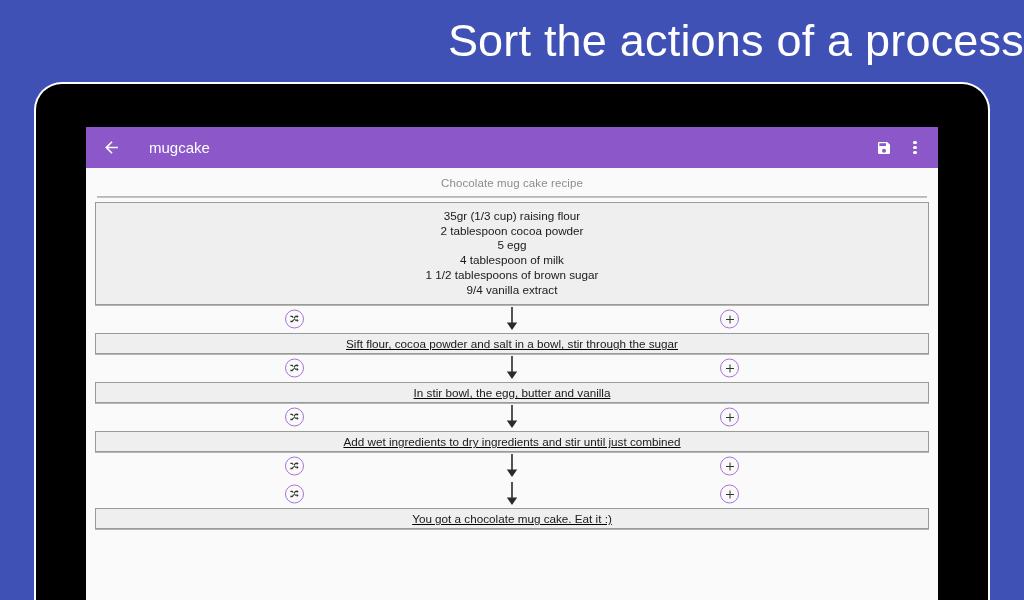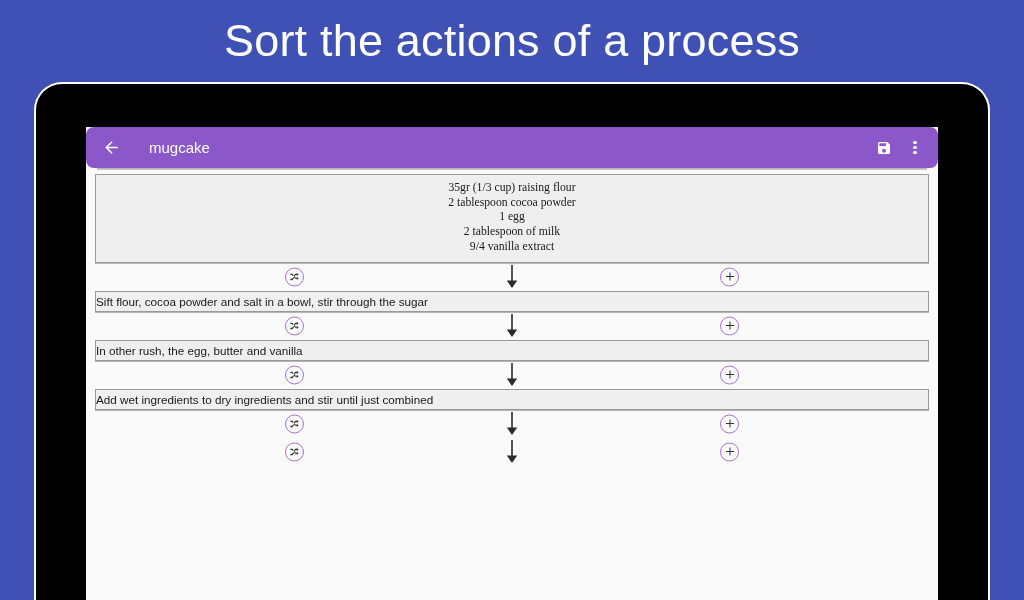--- a/index.html
+++ b/index.html
@@ -15,21 +15,21 @@
     font-family: "Liberation Sans", sans-serif;
     position: relative;
   }
 
   
   .banner {
     width: 1024px;
     height: 81px;
     display: flex;
     align-items: center;
-    justify-content: center;
+    justify-content: flex-end;
   }
   .banner-title {
     color: #ffffff;
     font-size: 45px;
     font-weight: 400;
     letter-spacing: 0.2px;
     line-height: 1;
     white-space: nowrap;
   }
 
@@ -57,21 +57,20 @@
     overflow: hidden;
   }
 
   
   .appbar {
     height: 41px;
     background: #8b57c9;
     display: flex;
     align-items: center;
     padding: 0 14px 0 10px;
-    border-radius: 8px;
   }
   .appbar-back {
     width: 30px;
     height: 30px;
     display: flex;
     align-items: center;
     justify-content: center;
     flex: 0 0 auto;
   }
   .appbar-title {
@@ -130,21 +129,20 @@
     box-shadow: 0 1px 0 #b5b5b5;
     padding: 6px 0 7px;
     margin-bottom: 0;
   }
   .ingredients .line {
     text-align: center;
     font-size: 11.7px;
     color: #1a1a1a;
     line-height: 14.7px;
     white-space: nowrap;
-    font-family: Liberation Serif, serif;
   }
 
   
   .connector {
     height: 28px;
     position: relative;
     display: flex;
     align-items: center;
     justify-content: center;
   }
@@ -171,21 +169,22 @@
   }
 
   
   .step {
     border: 1px solid #9a9a9a;
     background: #efefef;
     box-shadow: 0 1px 0 #b5b5b5;
     height: 21px;
     display: flex;
     align-items: center;
-    justify-content: flex-start;
+    justify-content: center;
+    text-decoration: underline;
   }
   .step-text {
     font-size: 11.7px;
     color: #1a1a1a;
     white-space: nowrap;
   }
 </style>
 </head>
 <body>
 
@@ -212,27 +211,29 @@
         <div>
           <span class="dot"></span>
             <span class="dot"></span>
             <span class="dot"></span>
         </div>
       </div>
     </div>
 
     <div class="content">
 
+      <div class="recipe-title">Chocolate mug cake recipe</div>
       <div class="title-rule"></div>
 
       <div class="ingredients">
         <div class="line">35gr (1/3 cup) raising flour</div>
         <div class="line">2 tablespoon cocoa powder</div>
-        <div class="line">1 egg</div>
-        <div class="line">2 tablespoon of milk</div>
+        <div class="line">5 egg</div>
+        <div class="line">4 tablespoon of milk</div>
+        <div class="line">1 1/2 tablespoons of brown sugar</div>
         <div class="line">9/4 vanilla extract</div>
       </div>
 
       <div class="connector">
         <div class="circle-btn shuffle">
           <svg width="11" height="11" viewBox="0 0 24 24">
             <path d="M17 3l4 3.5L17 10V7.5h-2.2L12 11l-1.6-1.9L13.6 5H17V3zM3 5h4.5l2.6 3.1L8.5 10 6.6 7.5H3V5zm14 9v-2.5L21 15l-4 3.5V16h-3.4l-3.2-3.8 1.6-1.9 2.6 3.2H17zM3 16h3.6l3-3.6 1.6 1.9L7.5 19H3v-3z" fill="#333333"></path>
           </svg>
         </div>
         <svg class="arrow-down" viewBox="0 0 14 24">
@@ -259,21 +260,21 @@
           <path d="M6.2 0h1.6v15.5h4.4L7 23 1.8 15.5h4.4z" fill="#2b2b2b"></path>
         </svg>
         <div class="circle-btn plus">
           <svg width="12" height="12" viewBox="0 0 24 24">
             <path d="M11 4h2v7h7v2h-7v7h-2v-7H4v-2h7z" fill="#333333"></path>
           </svg>
         </div>
       </div>
 
       <div class="step">
-        <span class="step-text">In other rush, the egg, butter and vanilla</span>
+        <span class="step-text">In stir bowl, the egg, butter and vanilla</span>
       </div>
 
       <div class="connector">
         <div class="circle-btn shuffle">
           <svg width="11" height="11" viewBox="0 0 24 24">
             <path d="M17 3l4 3.5L17 10V7.5h-2.2L12 11l-1.6-1.9L13.6 5H17V3zM3 5h4.5l2.6 3.1L8.5 10 6.6 7.5H3V5zm14 9v-2.5L21 15l-4 3.5V16h-3.4l-3.2-3.8 1.6-1.9 2.6 3.2H17zM3 16h3.6l3-3.6 1.6 1.9L7.5 19H3v-3z" fill="#333333"></path>
           </svg>
         </div>
         <svg class="arrow-down" viewBox="0 0 14 24">
           <path d="M6.2 0h1.6v15.5h4.4L7 23 1.8 15.5h4.4z" fill="#2b2b2b"></path>
@@ -315,16 +316,19 @@
         <svg class="arrow-down" viewBox="0 0 14 24">
           <path d="M6.2 0h1.6v15.5h4.4L7 23 1.8 15.5h4.4z" fill="#2b2b2b"></path>
         </svg>
         <div class="circle-btn plus">
           <svg width="12" height="12" viewBox="0 0 24 24">
             <path d="M11 4h2v7h7v2h-7v7h-2v-7H4v-2h7z" fill="#333333"></path>
           </svg>
         </div>
       </div>
 
+      <div class="step">
+        <span class="step-text">You got a chocolate mug cake. Eat it :)</span>
+      </div>
 
     </div>
   </div>
 </div>
 
 </body></html>

